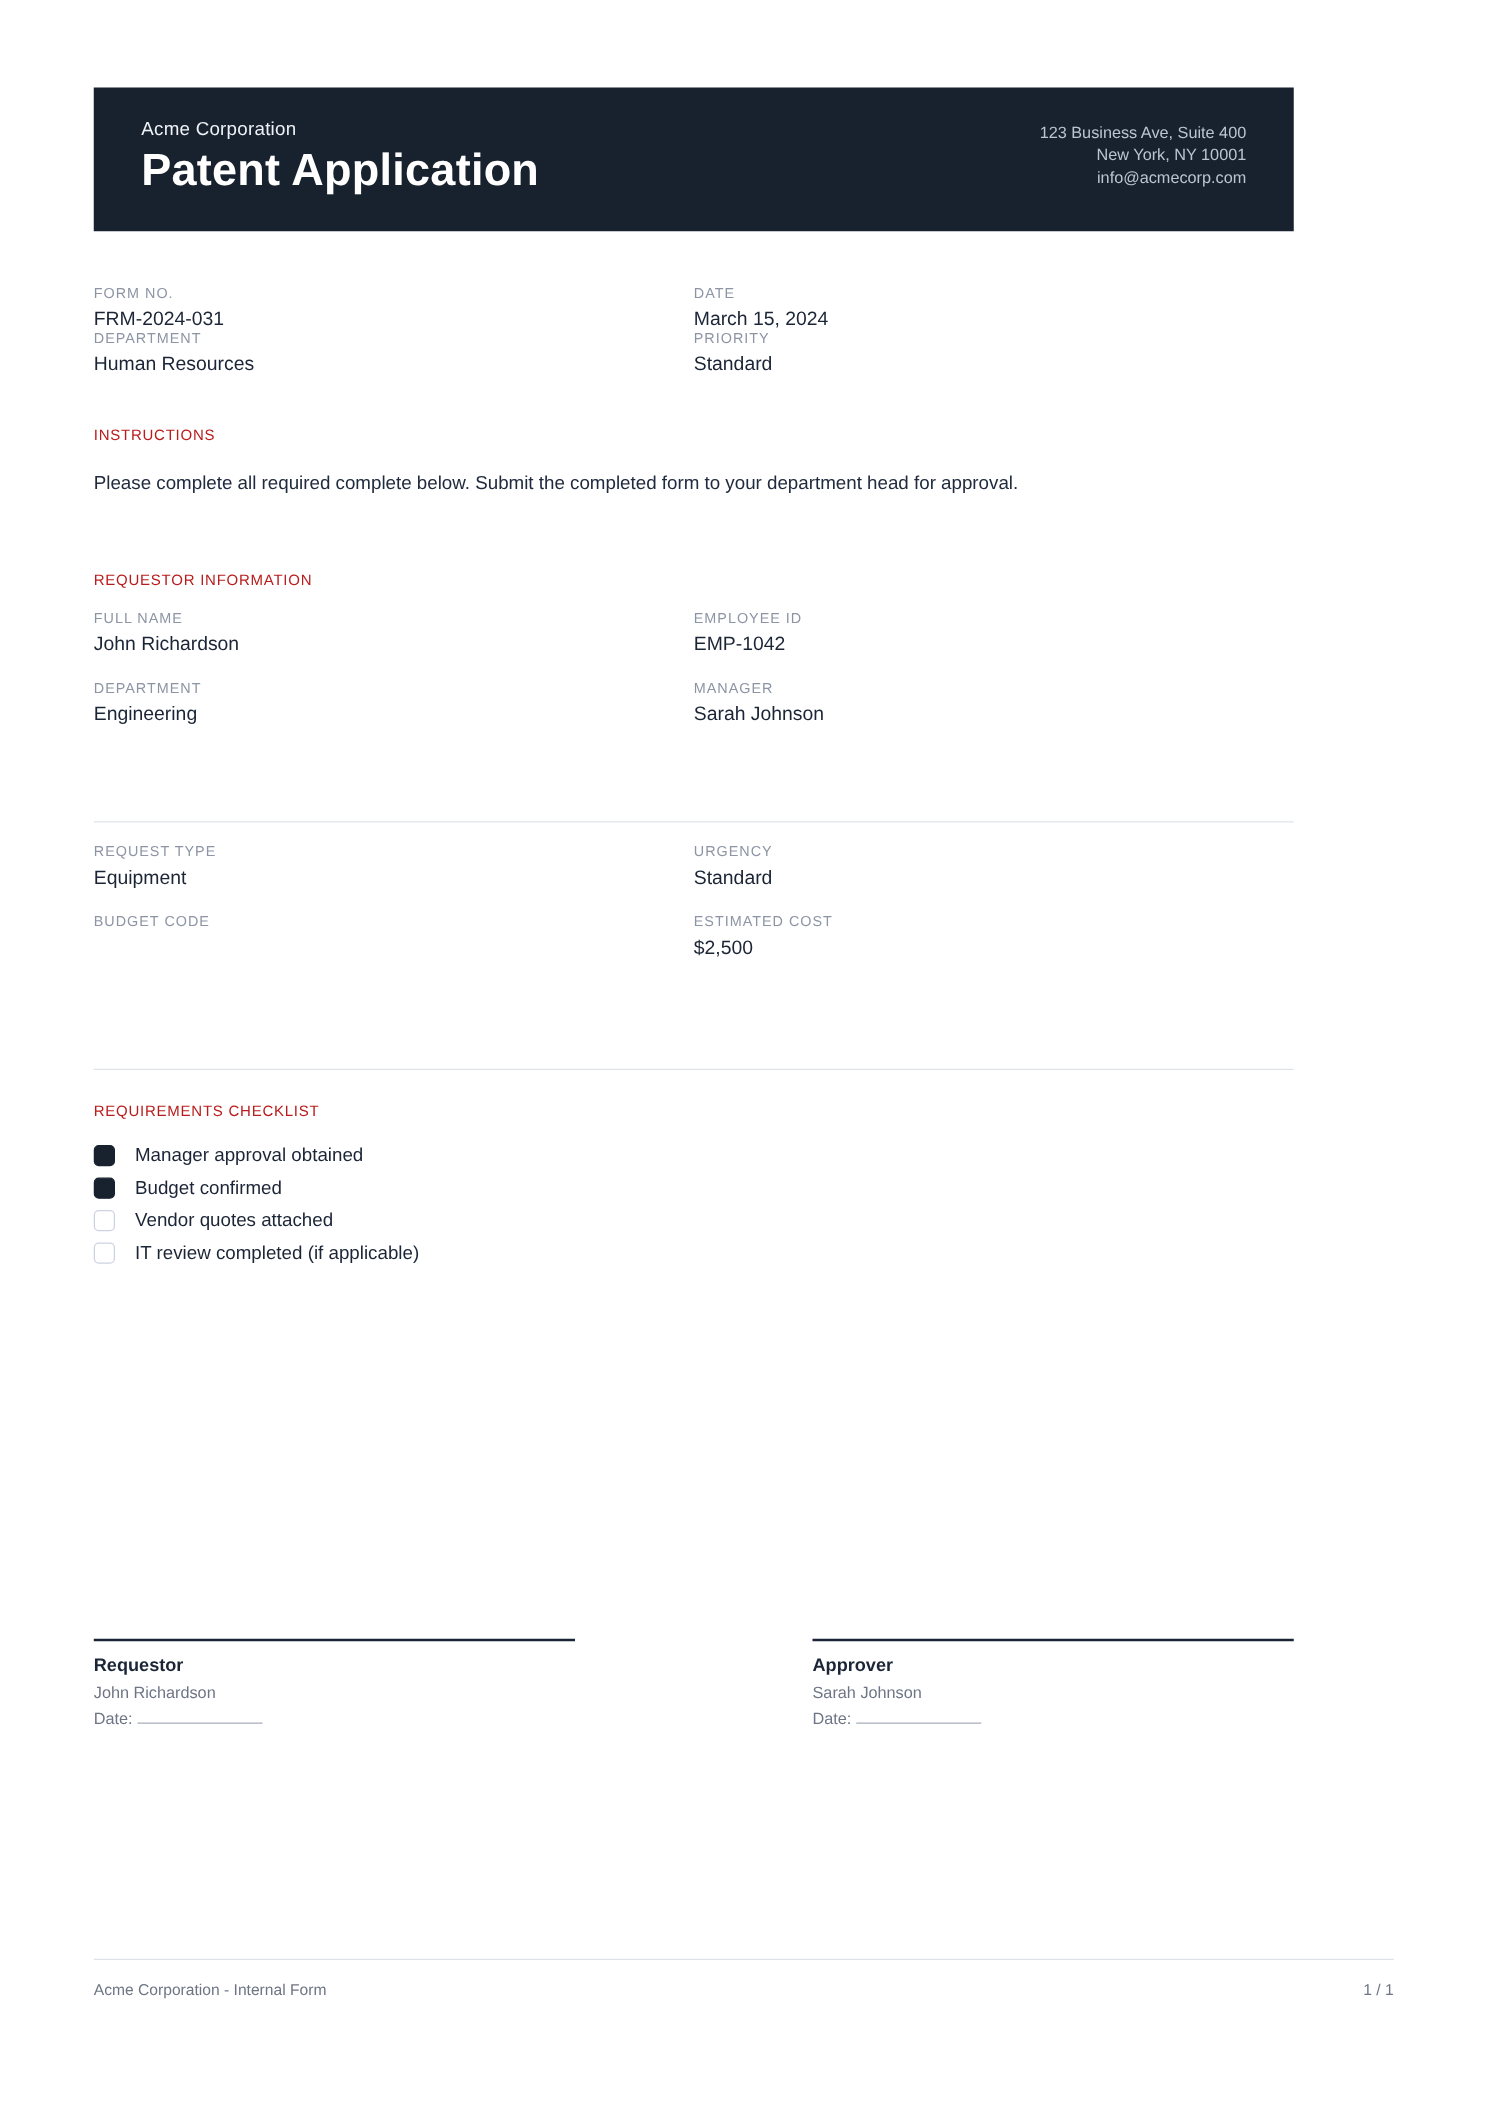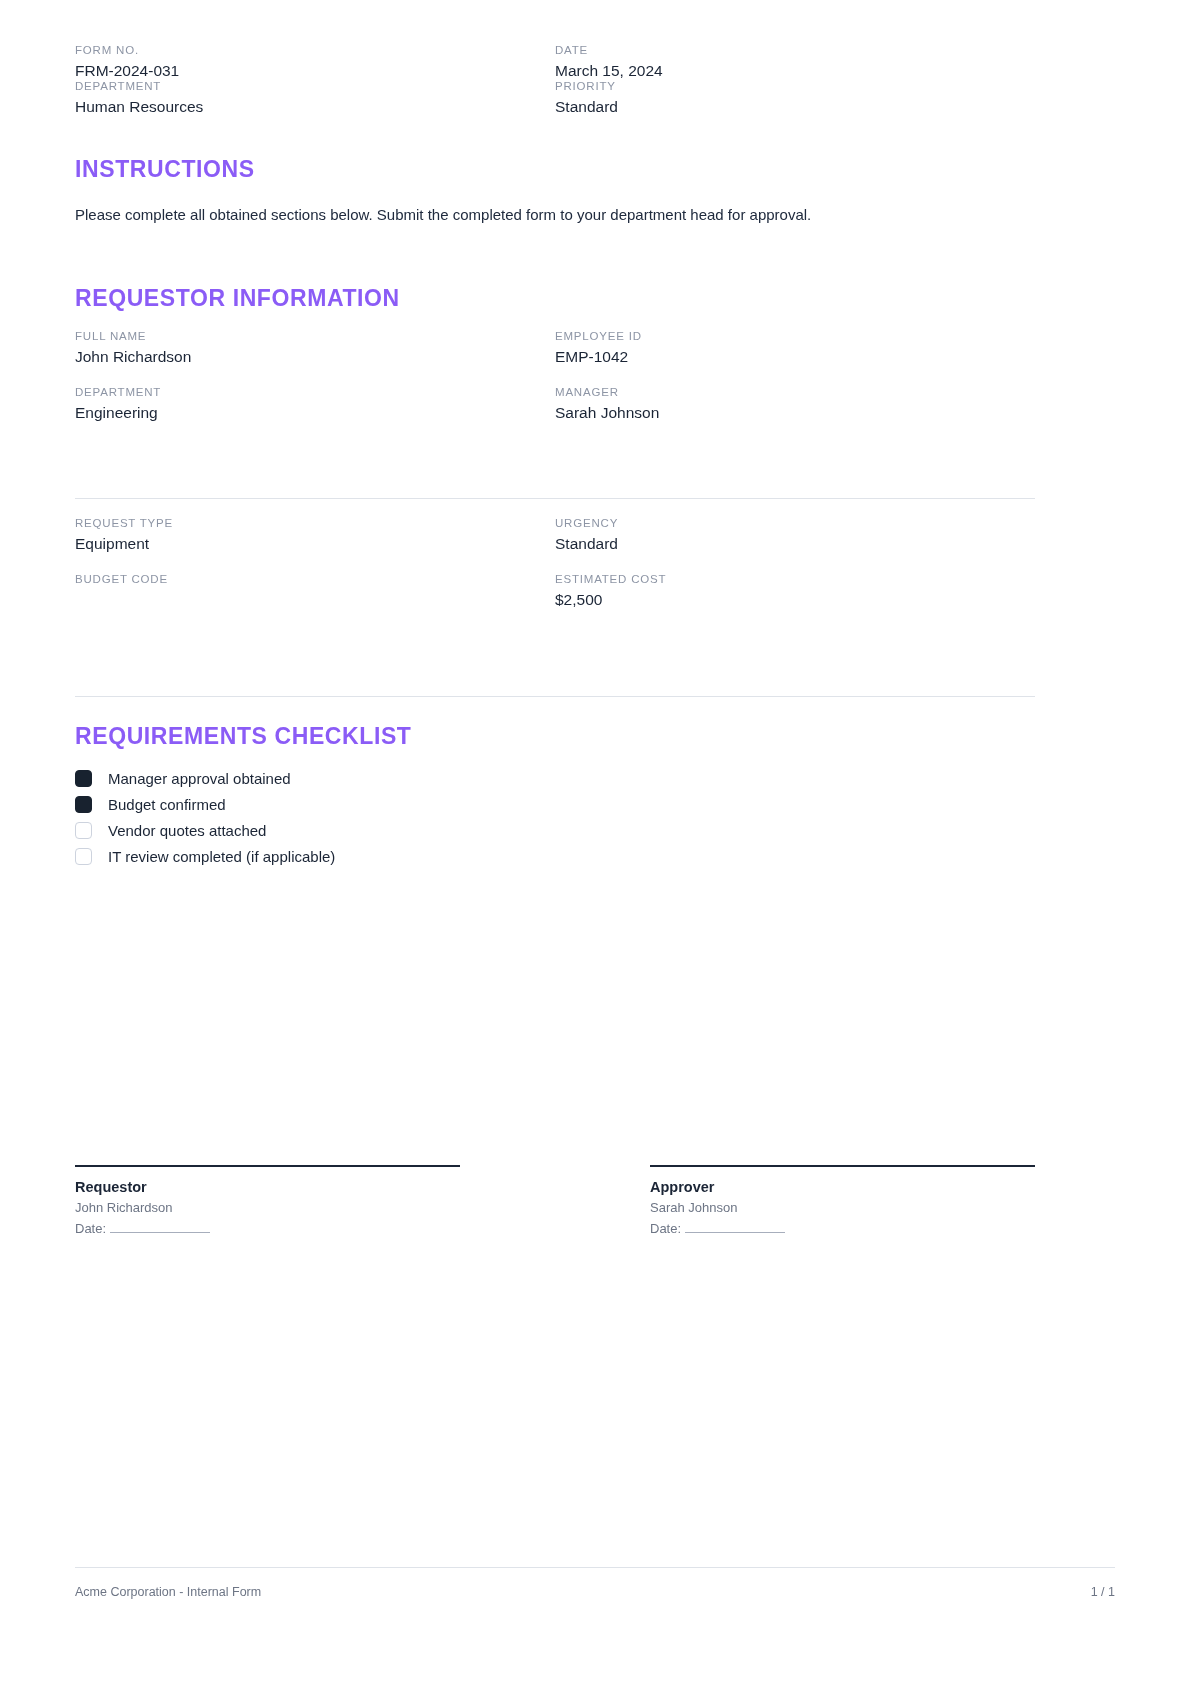--- a/index.html
+++ b/index.html
@@ -23,21 +23,21 @@
 
   
   .meta-row { margin-top:44px; display:grid; grid-template-columns:repeat(2,1fr); }
   .field-label {
     font-size:11.5px; color:#8d95a5; letter-spacing:0.8px; text-transform:uppercase;
   }
   .field-value { font-size:15.5px; color:#1b2536; margin-top:6px; }
 
   
   .section-heading {
-    font-size:23px; font-weight:bold; color:#8b5cf6; letter-spacing:0.6px;
+    font-size:12px; font-weight:normal; color:#b91c1c; letter-spacing:0.6px;
   }
   .instructions-heading { margin-top:40px; }
   .instructions-body { margin-top:22px; font-size:15px; color:#202b3e; line-height:1.35; }
 
   .requestor-heading { margin-top:60px; }
   .fields-grid {
     margin-top:18px; display:grid; grid-template-columns:1fr 1fr; row-gap:18px;
   }
   .fields-grid .field { margin-bottom:2px; }
 
@@ -74,20 +74,31 @@
     border-top:1px solid #dfe3e9; padding-top:17px;
     display:flex; justify-content:space-between;
     font-size:12.5px; color:#6d7585;
   }
 </style>
 </head>
 <body>
 
 <div class="content">
 
+  <div class="banner">
+    <div>
+      <div class="company-name">Acme Corporation</div>
+      <div class="doc-title">Patent Application</div>
+    </div>
+    <div class="banner-address">
+      <div>123 Business Ave, Suite 400</div>
+      <div>New York, NY 10001</div>
+      <div>info@acmecorp.com</div>
+    </div>
+  </div>
 
   <div class="meta-row">
     <div class="field">
       <div class="field-label">FORM NO.</div>
       <div class="field-value">FRM-2024-031</div>
     </div>
     <div class="field">
       <div class="field-label">DATE</div>
       <div class="field-value">March 15, 2024</div>
     </div>
@@ -95,21 +106,21 @@
       <div class="field-label">DEPARTMENT</div>
       <div class="field-value">Human Resources</div>
     </div>
     <div class="field">
       <div class="field-label">PRIORITY</div>
       <div class="field-value">Standard</div>
     </div>
   </div>
 
   <h2 class="section-heading instructions-heading">INSTRUCTIONS</h2>
-  <p class="instructions-body">Please complete all obtained sections below. Submit the completed form to your department head for approval.</p>
+  <p class="instructions-body">Please complete all required complete below. Submit the completed form to your department head for approval.</p>
 
   <h2 class="section-heading requestor-heading">REQUESTOR INFORMATION</h2>
   <div class="fields-grid">
     <div class="field">
       <div class="field-label">FULL NAME</div>
       <div class="field-value">John Richardson</div>
     </div>
     <div class="field">
       <div class="field-label">EMPLOYEE ID</div>
       <div class="field-value">EMP-1042</div>

